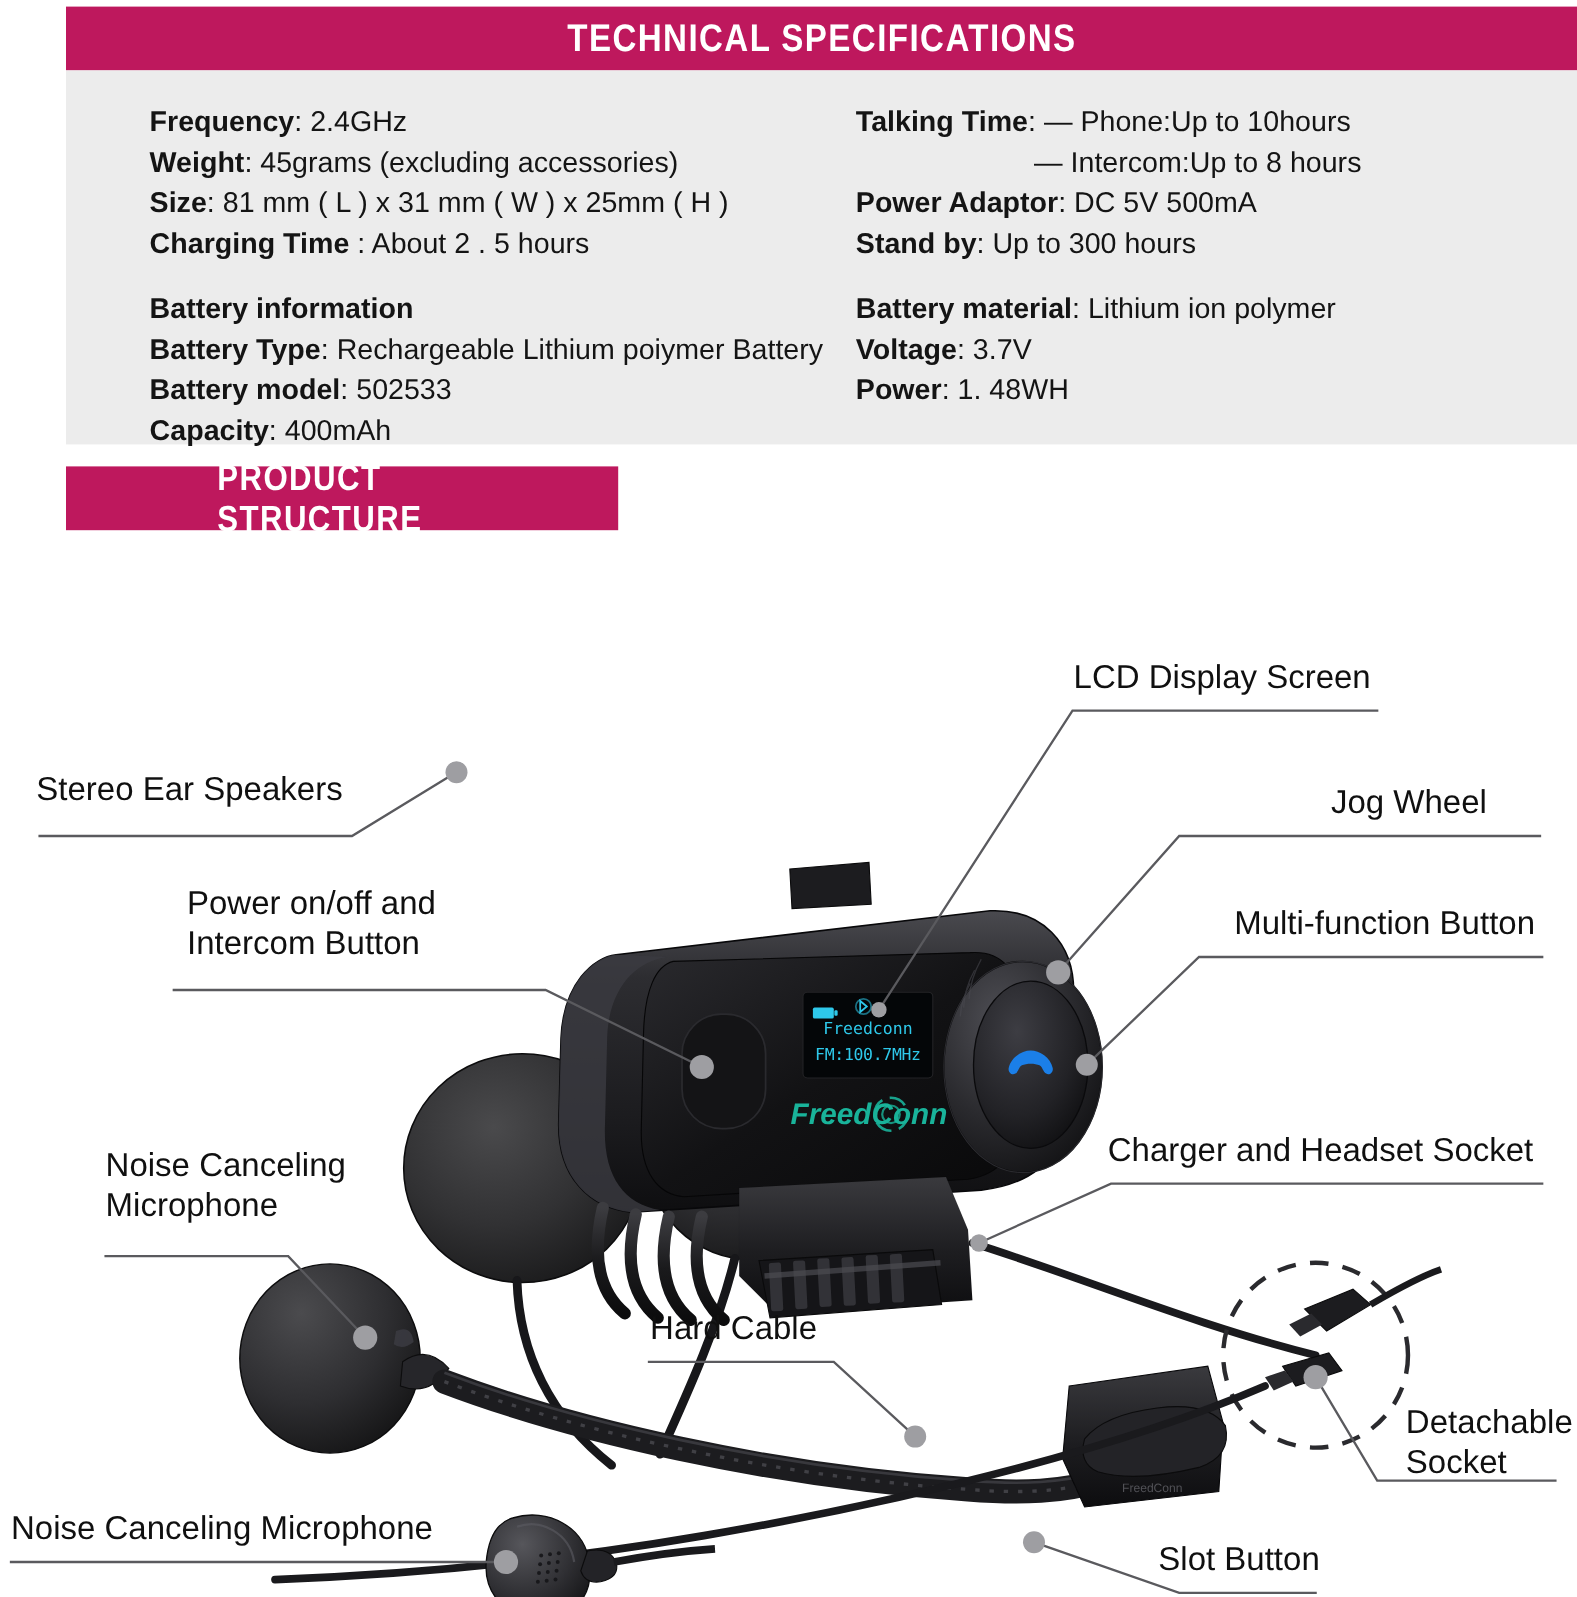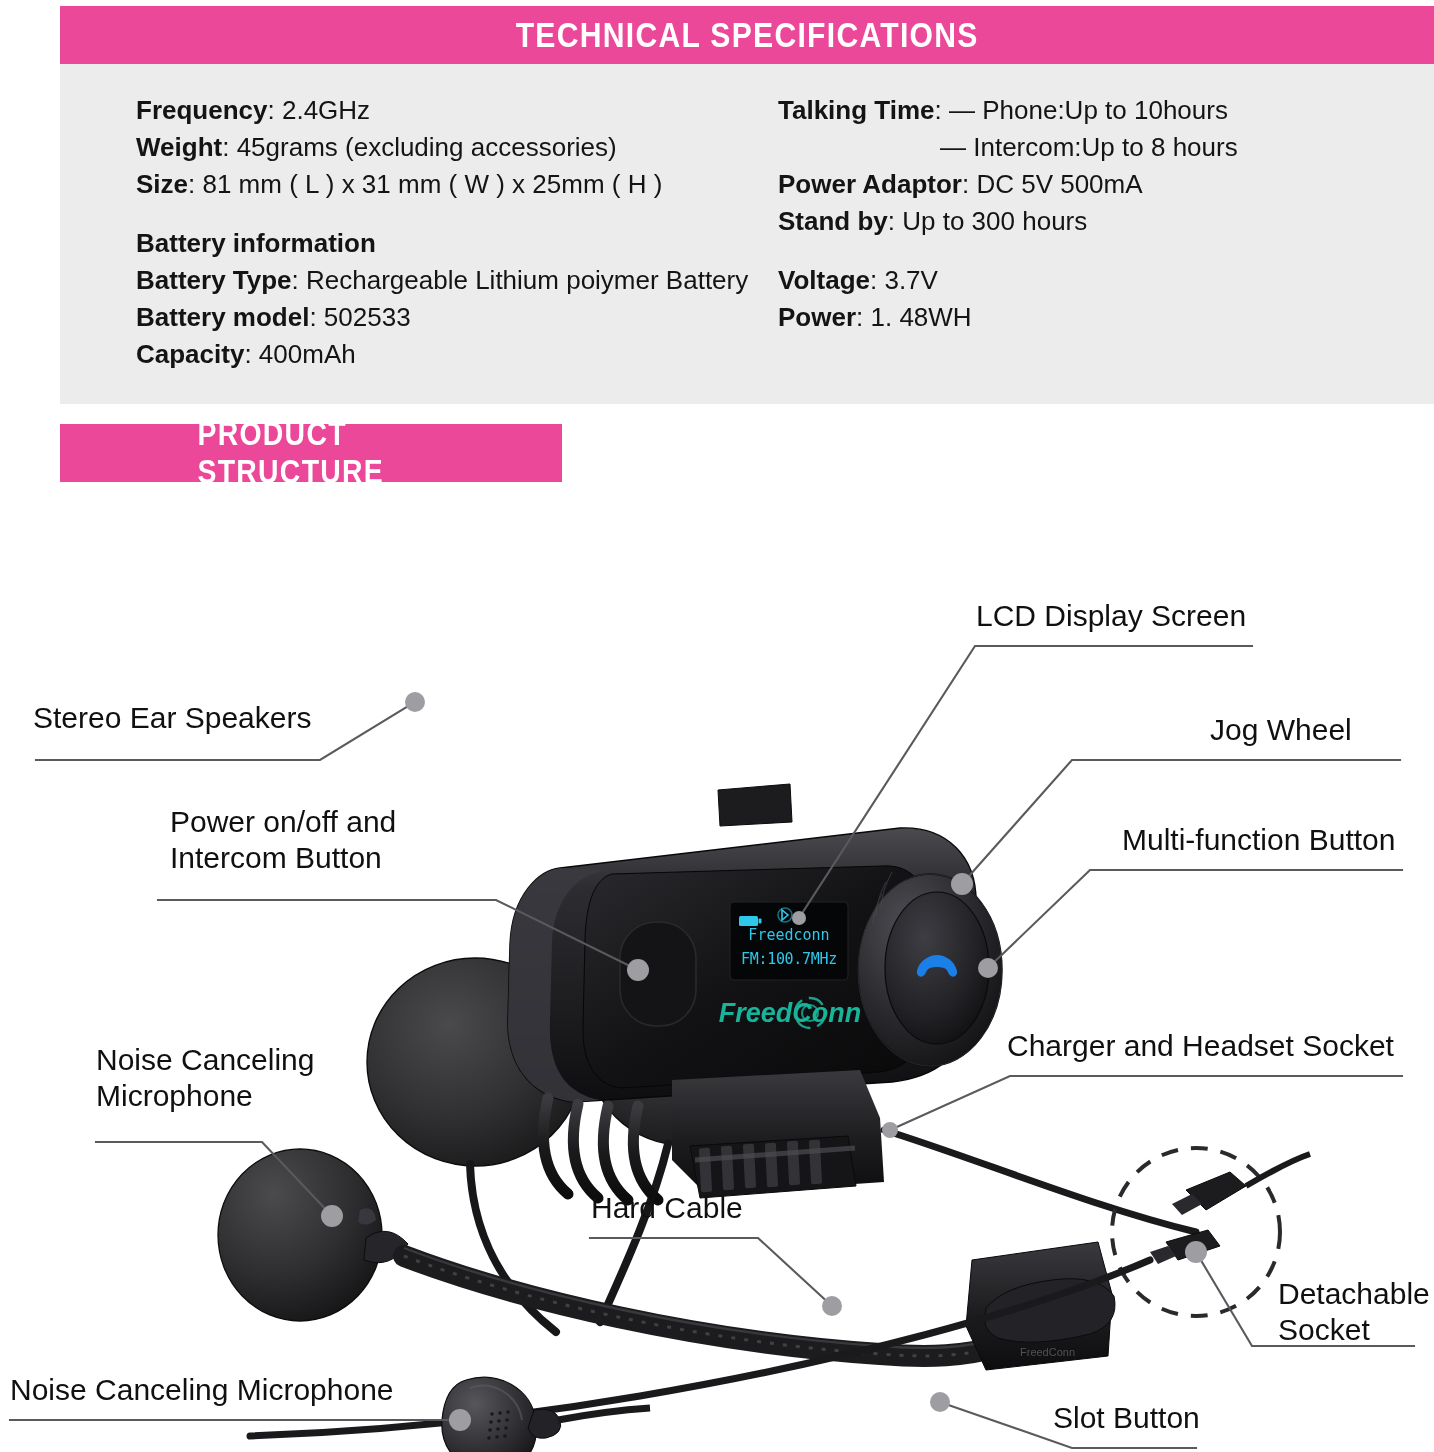--- a/index.html
+++ b/index.html
@@ -6,21 +6,21 @@
   body{
     width:1434px;height:1452px;position:relative;overflow:hidden;
     font-family:"Liberation Sans","DejaVu Sans",sans-serif;
     color:#161616;
     -webkit-font-smoothing:antialiased;
   }
   .page{position:absolute;inset:0;}
 
   
   .banner{
-    position:absolute;background:#ec4899;display:flex;align-items:center;
+    position:absolute;background:#be185d;display:flex;align-items:center;
     justify-content:center;
   }
   .banner .banner-label{
     color:#ffffff;font-weight:700;letter-spacing:1.5px;
     font-family:"Liberation Sans","DejaVu Sans",sans-serif;
     transform:scaleX(.86);
   }
   #tech-banner{left:60px;top:6px;width:1374px;height:58px;}
   #tech-banner .banner-label{font-size:35px;}
   #struct-banner{left:60px;top:424px;width:502px;height:58px;justify-content:flex-start;padding-left:110px;box-sizing:border-box;}
@@ -59,32 +59,34 @@
 
   <div class="banner" id="tech-banner">
     <span class="banner-label">TECHNICAL SPECIFICATIONS</span>
   </div>
 
   <div id="spec-panel">
     <div class="spec-col" id="spec-col-left">
         <div class="spec-line"><span class="k">Frequency</span><span>: 2.4GHz</span></div>
         <div class="spec-line"><span class="k">Weight</span><span>: 45grams (excluding accessories)</span></div>
         <div class="spec-line"><span class="k">Size</span><span>: 81 mm ( L ) x 31 mm ( W ) x 25mm ( H )</span></div>
+        <div class="spec-line"><span class="k">Charging Time</span><span> : About 2 . 5 hours</span></div>
         <div class="spec-gap"></div>
         <div class="spec-line"><span class="k">Battery information</span><span></span></div>
         <div class="spec-line"><span class="k">Battery Type</span><span>: Rechargeable Lithium poiymer Battery</span></div>
         <div class="spec-line"><span class="k">Battery model</span><span>: 502533</span></div>
         <div class="spec-line"><span class="k">Capacity</span><span>: 400mAh</span></div>
       </div>
     <div class="spec-col" id="spec-col-right">
         <div class="spec-line"><span class="k">Talking Time</span><span>: — Phone:Up to 10hours</span></div>
         <div class="spec-line indent"><span>— Intercom:Up to 8 hours</span></div>
         <div class="spec-line"><span class="k">Power Adaptor</span><span>: DC 5V 500mA</span></div>
         <div class="spec-line"><span class="k">Stand by</span><span>: Up to 300 hours</span></div>
         <div class="spec-gap"></div>
+        <div class="spec-line"><span class="k">Battery material</span><span>: Lithium ion polymer</span></div>
         <div class="spec-line"><span class="k">Voltage</span><span>: 3.7V</span></div>
         <div class="spec-line"><span class="k">Power</span><span>: 1. 48WH</span></div>
       </div>
   </div>
 
   <div class="banner" id="struct-banner">
     <span class="banner-label">PRODUCT STRUCTURE</span>
   </div>
 
   <div id="diagram">

